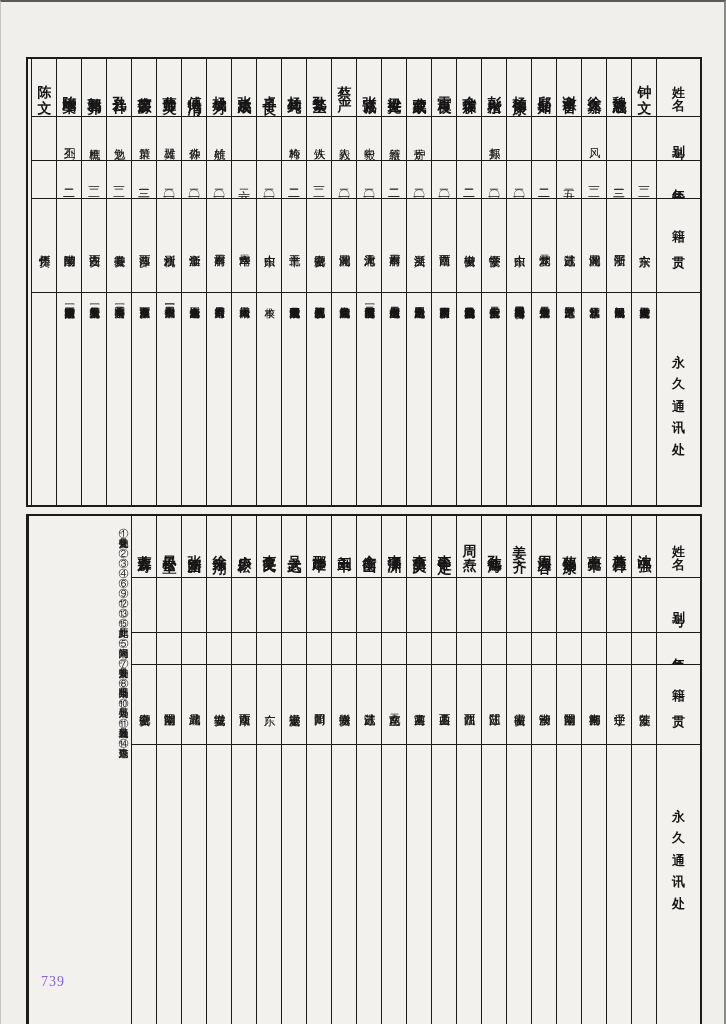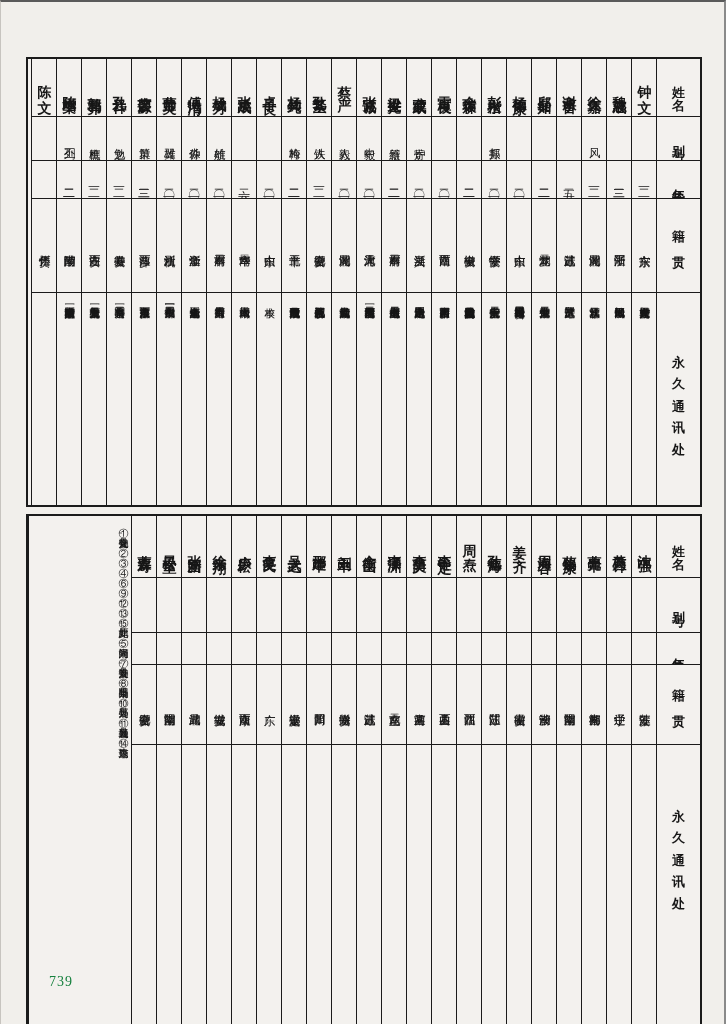--- a/index.html
+++ b/index.html
@@ -78,22 +78,22 @@
     font-size:10px;
   }
   .note-line{
     display:block;
     margin-left:2px;
     line-height:1.15;
   }
   .tbl-pos-top{position:absolute;left:25px;top:55px;width:676px;}
   .tbl-pos-bot{position:absolute;left:25px;top:512px;width:676px;}
   .page-number{
-    position:absolute;left:48px;top:972px;
-    font-size:14px;color:#15803d;letter-spacing:1px;
+    position:absolute;left:40px;top:972px;
+    font-size:14px;color:#8b5cf6;letter-spacing:1px;
   }
 </style>
 </head>
 <body>
 
 <div class="page">
 
   <div class="tbl-pos-top">
     <div class="vtable t-top" id="table-top">
   <div class="col header">

